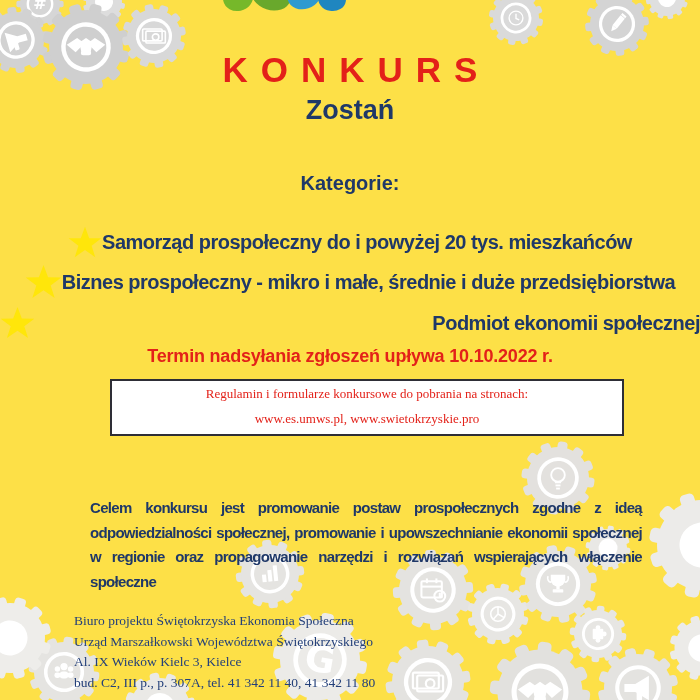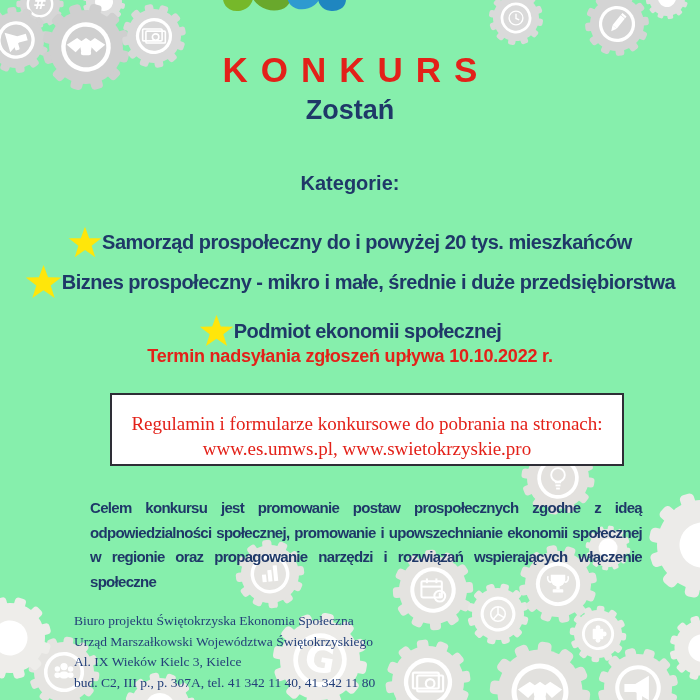--- a/index.html
+++ b/index.html
@@ -4,46 +4,46 @@
 <style>
   :root{
     --accent-red:#E32119;
     --navy:#1F3868;
     --star-yellow:#FFE60A;
     --box-border:#2E2E36;
   }
   html,body{margin:0;padding:0;background:#ffffff;}
   .poster{
     position:relative;width:700px;height:700px;overflow:hidden;
-    background:#86efac;
+    background:#fde047;
     font-family:"Liberation Sans","DejaVu Sans",sans-serif;
   }
   .bg{position:absolute;left:0;top:0;width:700px;height:700px;}
   .layer{position:absolute;left:0;width:700px;text-align:center;}
 
   .title{top:50px;font-size:35px;font-weight:800;letter-spacing:13px;color:var(--accent-red);text-indent:13px;}
   .subtitle1{top:95px;font-size:27px;font-weight:700;color:var(--navy);}
   .subtitle2{top:134px;font-size:26px;font-weight:700;letter-spacing:-0.5px;color:var(--navy);}
   .kat{top:172px;font-size:20px;font-weight:700;color:var(--navy);}
 
   .cat-row{position:absolute;left:0;width:700px;display:flex;align-items:center;justify-content:center;}
   .cat-row .label{font-size:20px;font-weight:700;letter-spacing:-0.5px;color:var(--navy);white-space:nowrap;}
   .row1{top:226px;}
   .row2{top:264px;}
-  .row3{top:314px;}
+  .row3{top:306px;justify-content:space-between;}
   .star{color:var(--star-yellow);flex:0 0 auto;}
 
   .deadline{top:346px;font-size:18px;font-weight:700;letter-spacing:-0.2px;color:var(--accent-red);}
 
   .info-box{
-    position:absolute;left:110px;top:393px;width:510px;height:53px;
+    position:absolute;left:110px;top:379px;width:510px;height:53px;
     border:2px solid var(--box-border);background:#ffffff;
     font-family:"Liberation Serif","DejaVu Serif",serif;
-    font-size:19px;line-height:25px;color:var(--accent-red);
-    text-align:center;padding-top:16px;
+    font-size:13px;line-height:25px;color:var(--accent-red);
+    text-align:center;padding-top:0;
   }
 
   .desc{
     position:absolute;left:82px;top:488px;width:552px;margin:8px;
     font-size:15px;font-weight:700;letter-spacing:-0.7px;line-height:24.5px;
     color:var(--navy);
     text-align:justify;text-align-last:left;
   }
 
   .footer{

